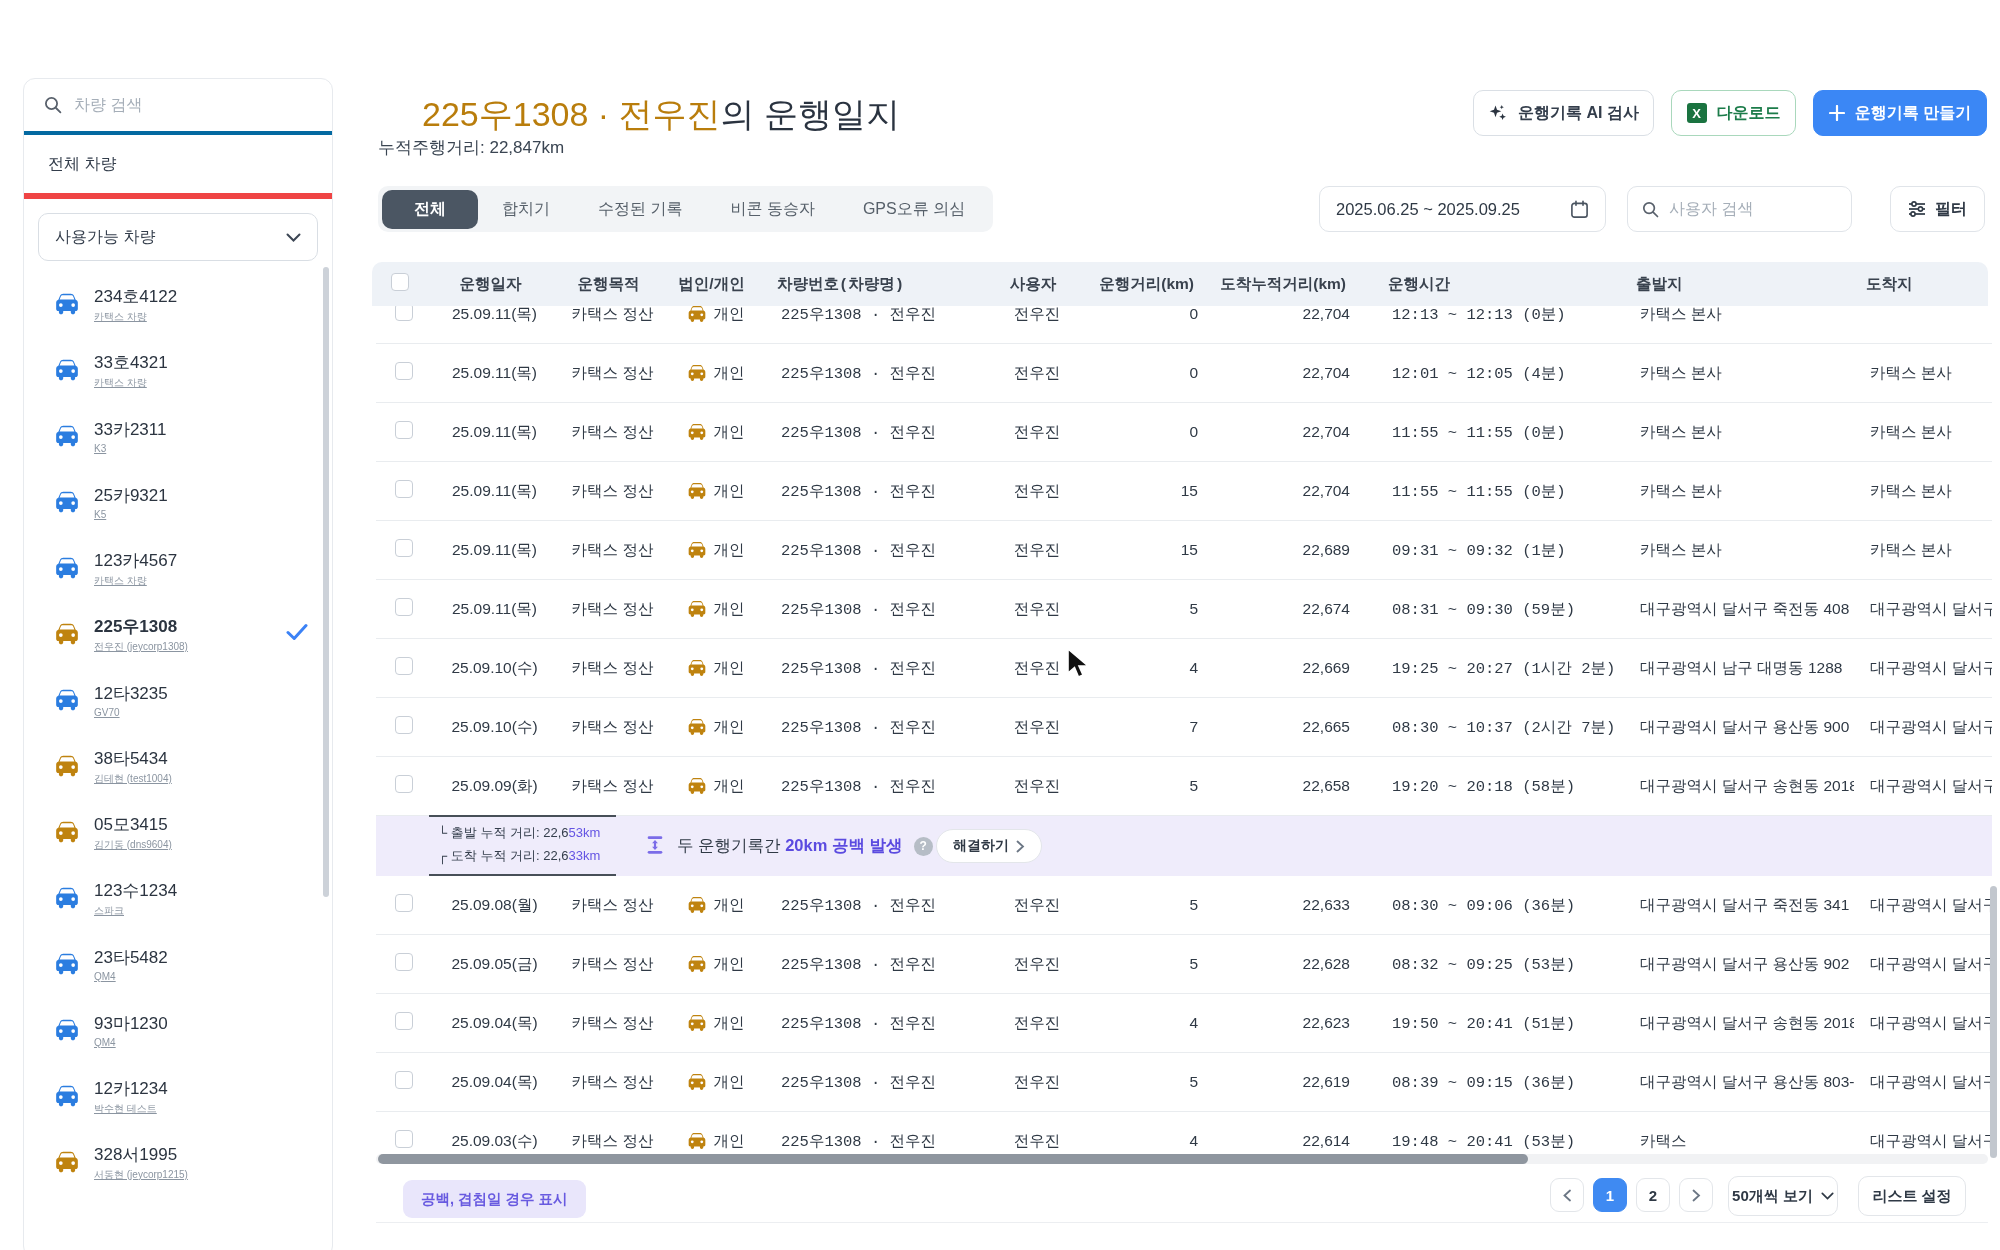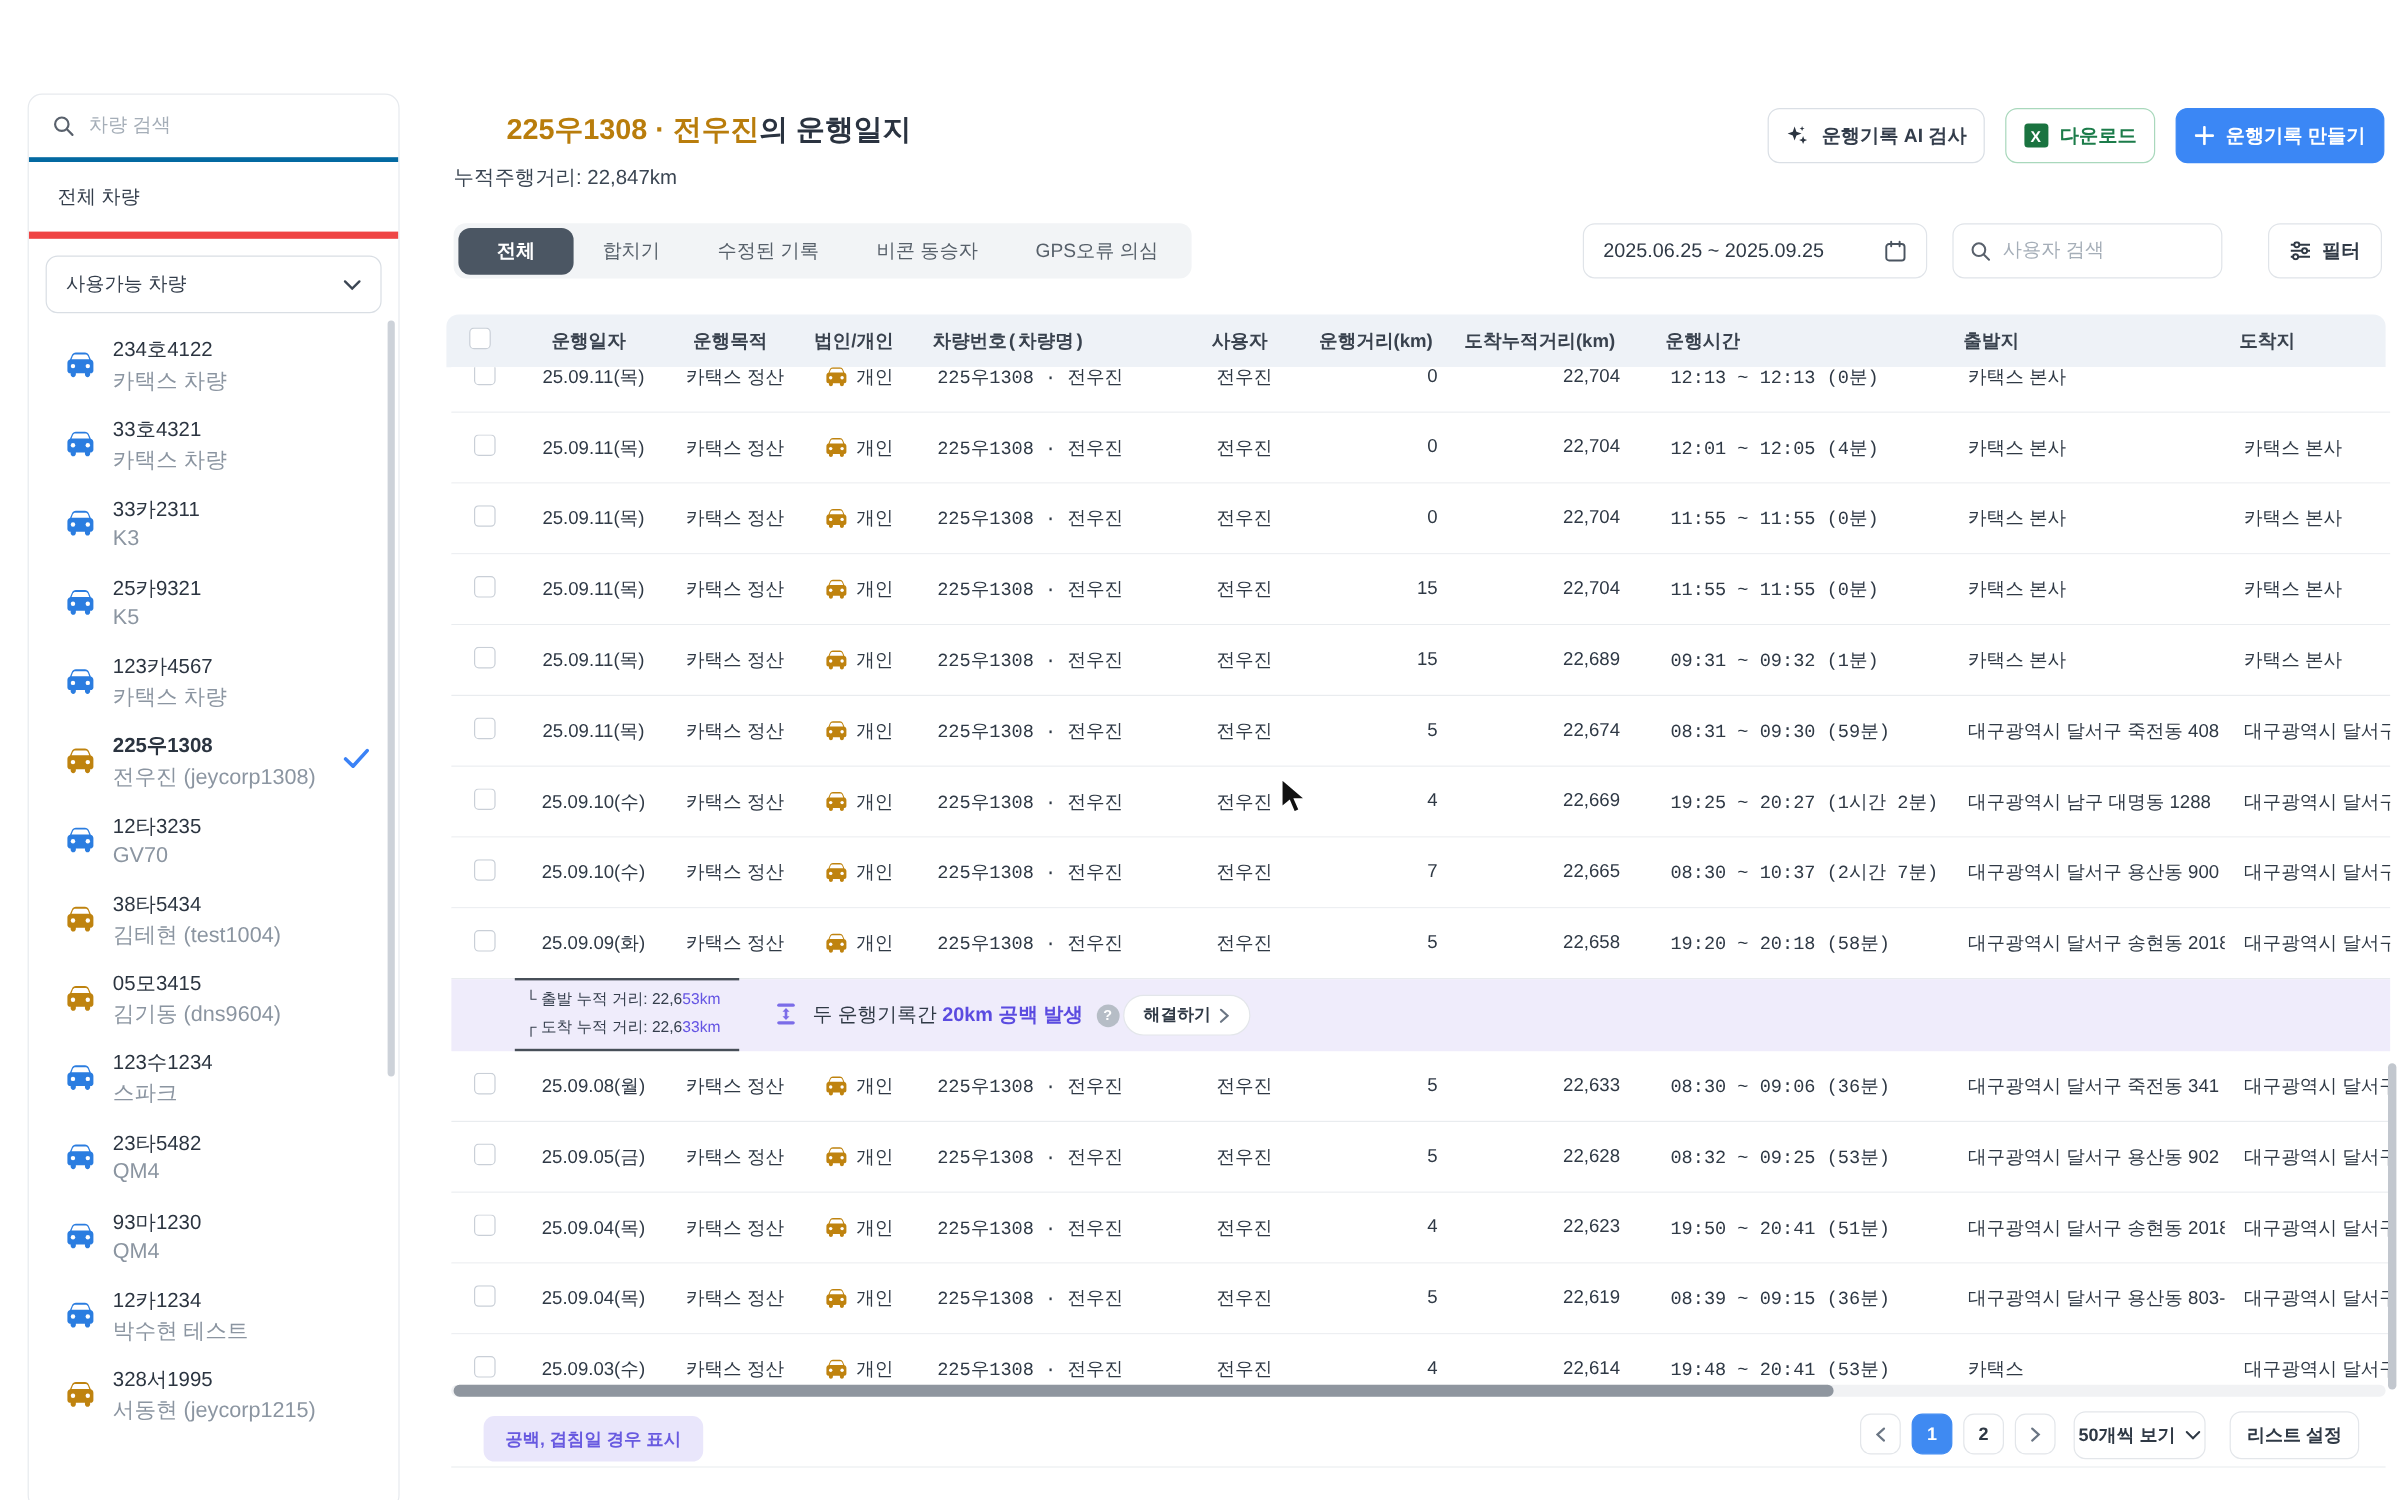--- a/index.html
+++ b/index.html
@@ -23,32 +23,32 @@
   .sb-search input { border:none; outline:none; font-size:16px; color:#333; width:200px; font-family:inherit; }
   .sb-search input::placeholder { color:#a5aeb8; }
   .sb-all { height:64px; display:flex; align-items:center; padding:0 24px; font-size:16px; color:#333d4b; border-bottom:6px solid #ef4444; cursor:pointer; }
   .sb-dropdown { margin:14px 14px 0 14px; height:48px; border:1px solid #d9dee4; border-radius:10px; display:flex; align-items:center; justify-content:space-between; padding:0 16px; font-size:16px; color:#333d4b; cursor:pointer; background:#fff; }
   .veh-list { position:relative; margin-top:10px; height:940px; overflow:hidden; }
   .veh-item { height:66px; display:flex; align-items:center; padding:0 26px 0 30px; cursor:pointer; position:relative; }
   .veh-item .car { flex:0 0 26px; margin-right:14px; }
   .veh-meta { display:flex; flex-direction:column; gap:2px; }
   .veh-plate { font-size:17px; color:#2b3440; font-weight:500; }
   .veh-item.selected .veh-plate { font-weight:700; }
-  .veh-name { font-size:18px; color:#8b95a1; }
+  .veh-name { font-size:10px; color:#8b95a1;text-decoration:underline; }
   .veh-check { position:absolute; right:24px; top:22px; }
   .sb-scrollbar { position:absolute; right:3px; top:188px; width:6px; height:630px; background:#cdd2d9; border-radius:3px; }
 
   .car svg { display:block; width:100%; height:auto; }
   .car.blue { color:#2b7de0; }
   .car.amber { color:#bf830f; }
 
   
   .page-title { position:absolute; left:378px; top:92px; display:flex; align-items:center; gap:12px; }
   .page-title .car { width:32px; }
-  .title-text { font-size:24px; font-weight:700; }
+  .title-text { font-size:34px; font-weight:400; }
   .title-text .hl { color:#b97d0c; }
   .title-text .sfx { color:#2a3340; }
   .subtitle { position:absolute; left:378px; top:136px; font-size:17px; color:#3a4552; }
 
   .btn { display:flex; align-items:center; justify-content:center; gap:10px; border-radius:10px; font-size:16px; cursor:pointer; border:1px solid #dadfe5; background:#fff; color:#333d4b; font-weight:600; }
   .btn-ai { position:absolute; left:1473px; top:90px; width:181px; height:46px; }
   .btn-dl { position:absolute; left:1671px; top:90px; width:125px; height:46px; border-color:#a9d8bc; color:#1c7c4a; }
   .btn-create { position:absolute; left:1813px; top:90px; width:174px; height:46px; background:#3b87f5; border-color:#3b87f5; color:#fff; }
   .xls-badge { width:20px; height:20px; background:#1a7340; color:#fff; border-radius:3px; font-size:13px; font-weight:700; display:flex; align-items:center; justify-content:center; }
 

